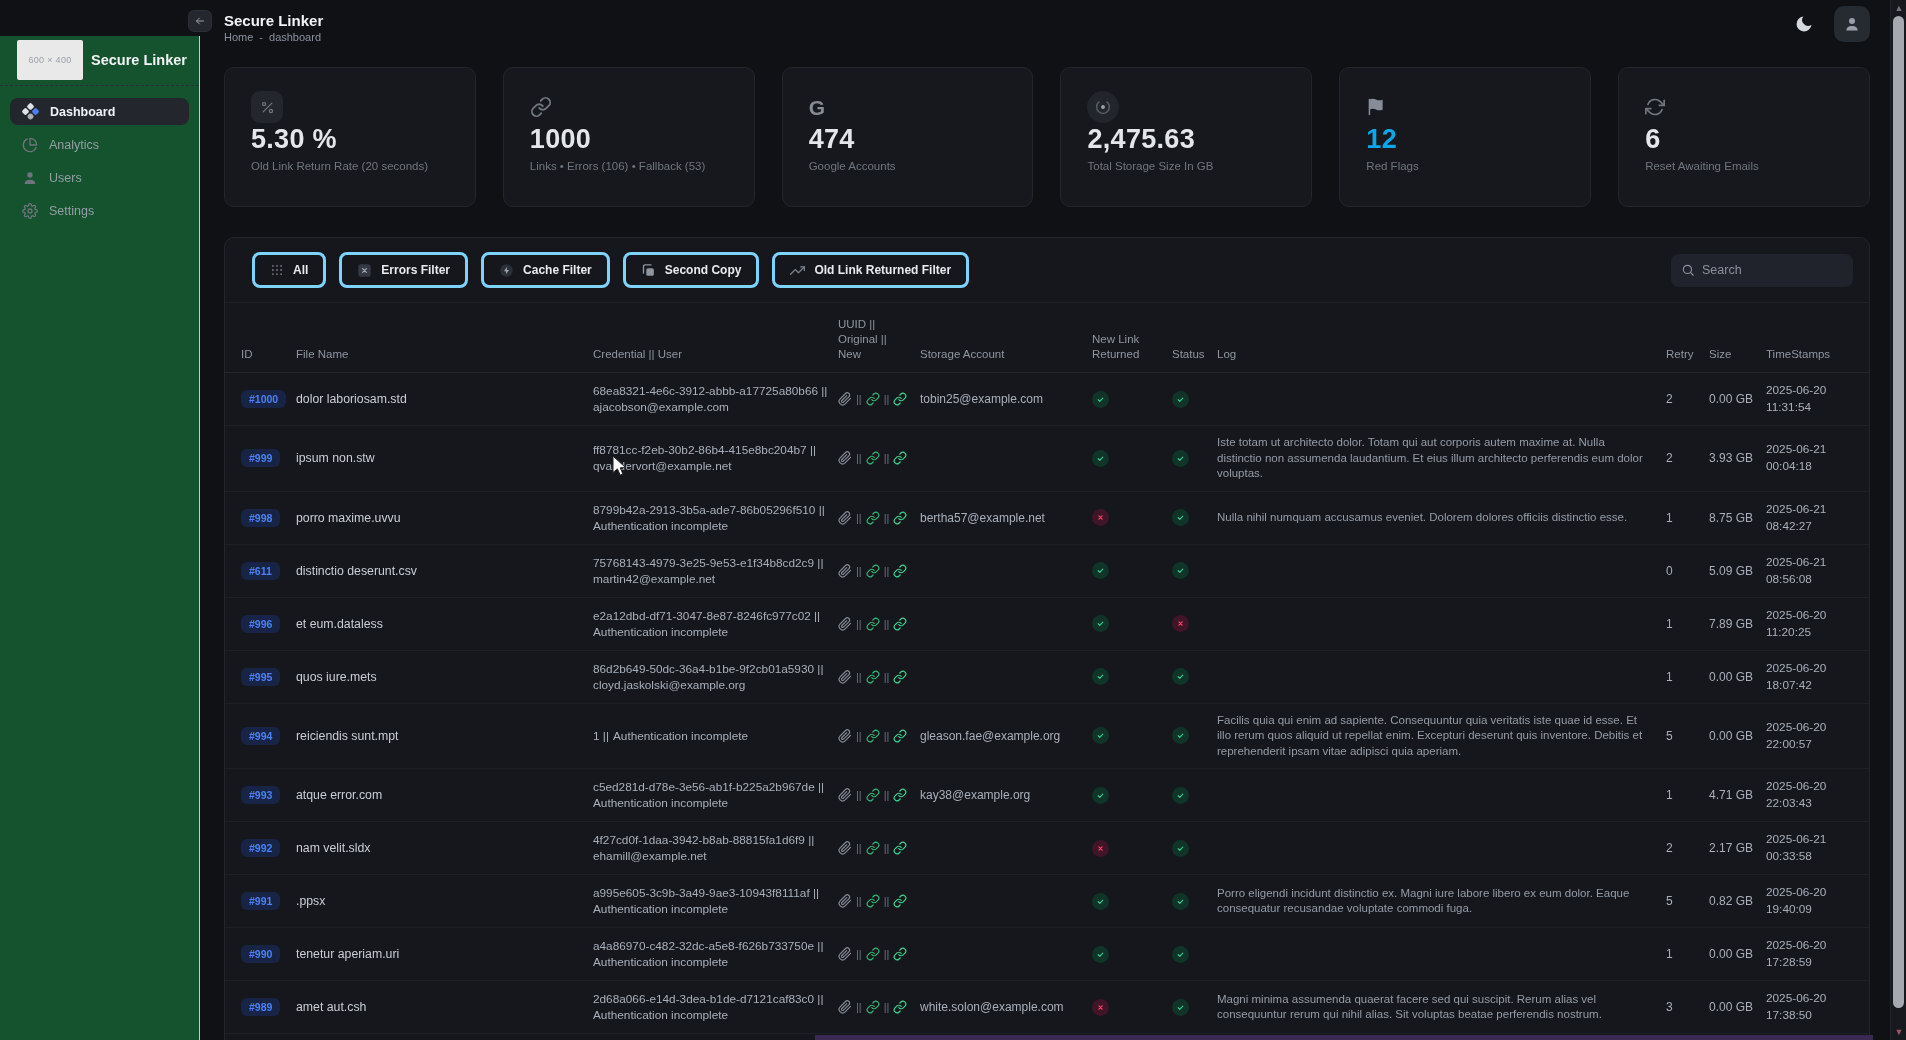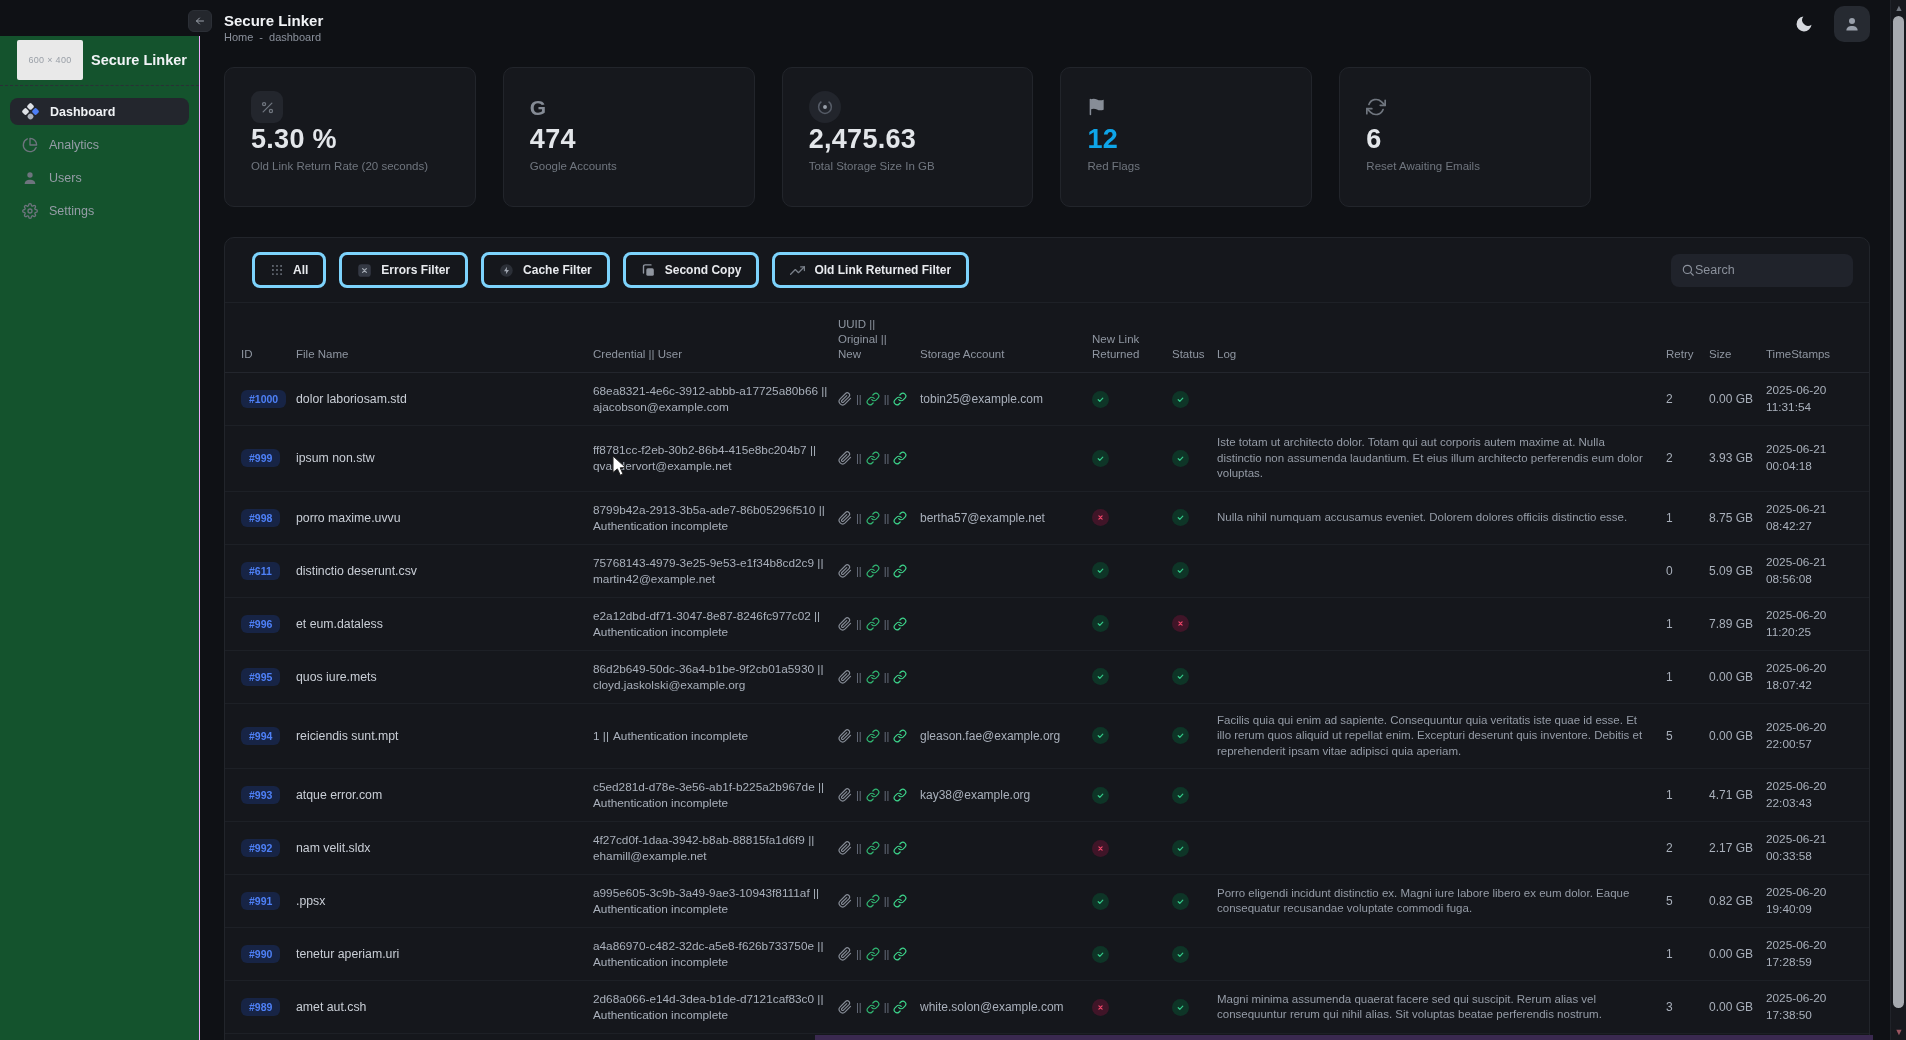--- a/index.html
+++ b/index.html
@@ -46,21 +46,21 @@
   .card .cval.accent-red { color:#0ea5e9; }
   .card .clab { margin-top:5px; font-size:11.5px; color:#70767f; white-space:nowrap; overflow:hidden; }
   .g-letter { font-size:21px; font-weight:700; color:#858b95; line-height:1; }
 
   
   .panel { margin-top:30px; background:#15171c; border:1px solid #22252b; border-radius:10px; height:820px; overflow:hidden; }
   .filters { display:flex; align-items:center; gap:13px; padding:14px 16px 14px 27px; border-bottom:1px solid #1e2127; }
   .fbtn { height:36px; display:flex; align-items:center; gap:9px; padding:0 15px; background:#15171c;
           border:3px solid #7dd3fc; border-radius:8px; color:#e8eaee; font-size:12px; font-weight:700; cursor:pointer; white-space:nowrap; }
   .fbtn .fic { color:#7a808a; display:flex; }
-  .searchbox { margin-left:auto; width:182px; height:33px; background:#20232b; border-radius:8px; display:flex; align-items:center; padding:0 10px; }
+  .searchbox { margin-left:auto; width:182px; height:33px; background:#20232b; border-radius:8px; display:flex; align-items:center; padding:0 10px; gap:7px; }
   .searchbox input { background:transparent; border:none; outline:none; color:#c8ccd3; font-size:12.5px; width:100%;
                      font-family:"Liberation Sans","DejaVu Sans",sans-serif; }
   .searchbox input::placeholder { color:#8b919c; }
   .searchbox .sic { color:#8b919c; }
 
   
   .grid-cols { display:grid; grid-template-columns:55px 297px 245px 82px 172px 80px 45px 1fr 43px 57px 87px; }
   .thead { padding:14px 16px 10px 16px; align-items:end; color:#8f96a1; font-size:11.5px; border-bottom:1px solid #23262d; }
   .thead > div { white-space:pre-line; line-height:15px; }
   .trow { padding:9px 16px; align-items:center; border-bottom:1px solid #1d2026; font-size:12px; color:#a9b0bb; }
@@ -188,20 +188,32 @@
                 <circle cx="6.5" cy="6.5" r="2.5"></circle>
                 <circle cx="17.5" cy="17.5" r="2.5"></circle>
               </svg>
         </span>
           </div>
         <div class="cval">5.30 %</div>
         <div class="clab">Old Link Return Rate (20 seconds)</div>
       </div>
       <div class="card">
         <div class="cicon">
+            <span>
+          <svg class="ic" width="22" height="22" viewBox="0 0 24 24">
+                <path d="M10 13a5 5 0 0 0 7.54.54l3-3a5 5 0 0 0-7.07-7.07l-1.72 1.71"></path>
+                <path d="M14 11a5 5 0 0 0-7.54-.54l-3 3a5 5 0 0 0 7.07 7.07l1.71-1.71"></path>
+              </svg>
+        </span>
+          </div>
+        <div class="cval">1000</div>
+        <div class="clab">Links • Errors (106) • Fallback (53)</div>
+      </div>
+      <div class="card">
+        <div class="cicon">
             <span class="g-letter">G</span>
           </div>
         <div class="cval">474</div>
         <div class="clab">Google Accounts</div>
       </div>
       <div class="card">
         <div class="cicon">
             <span class="round">
           <svg width="18" height="18" viewBox="0 0 24 24">
                 <circle cx="12" cy="12" r="8.5" stroke="#555b66" stroke-width="2" fill="none" stroke-dasharray="34 10"></circle>

